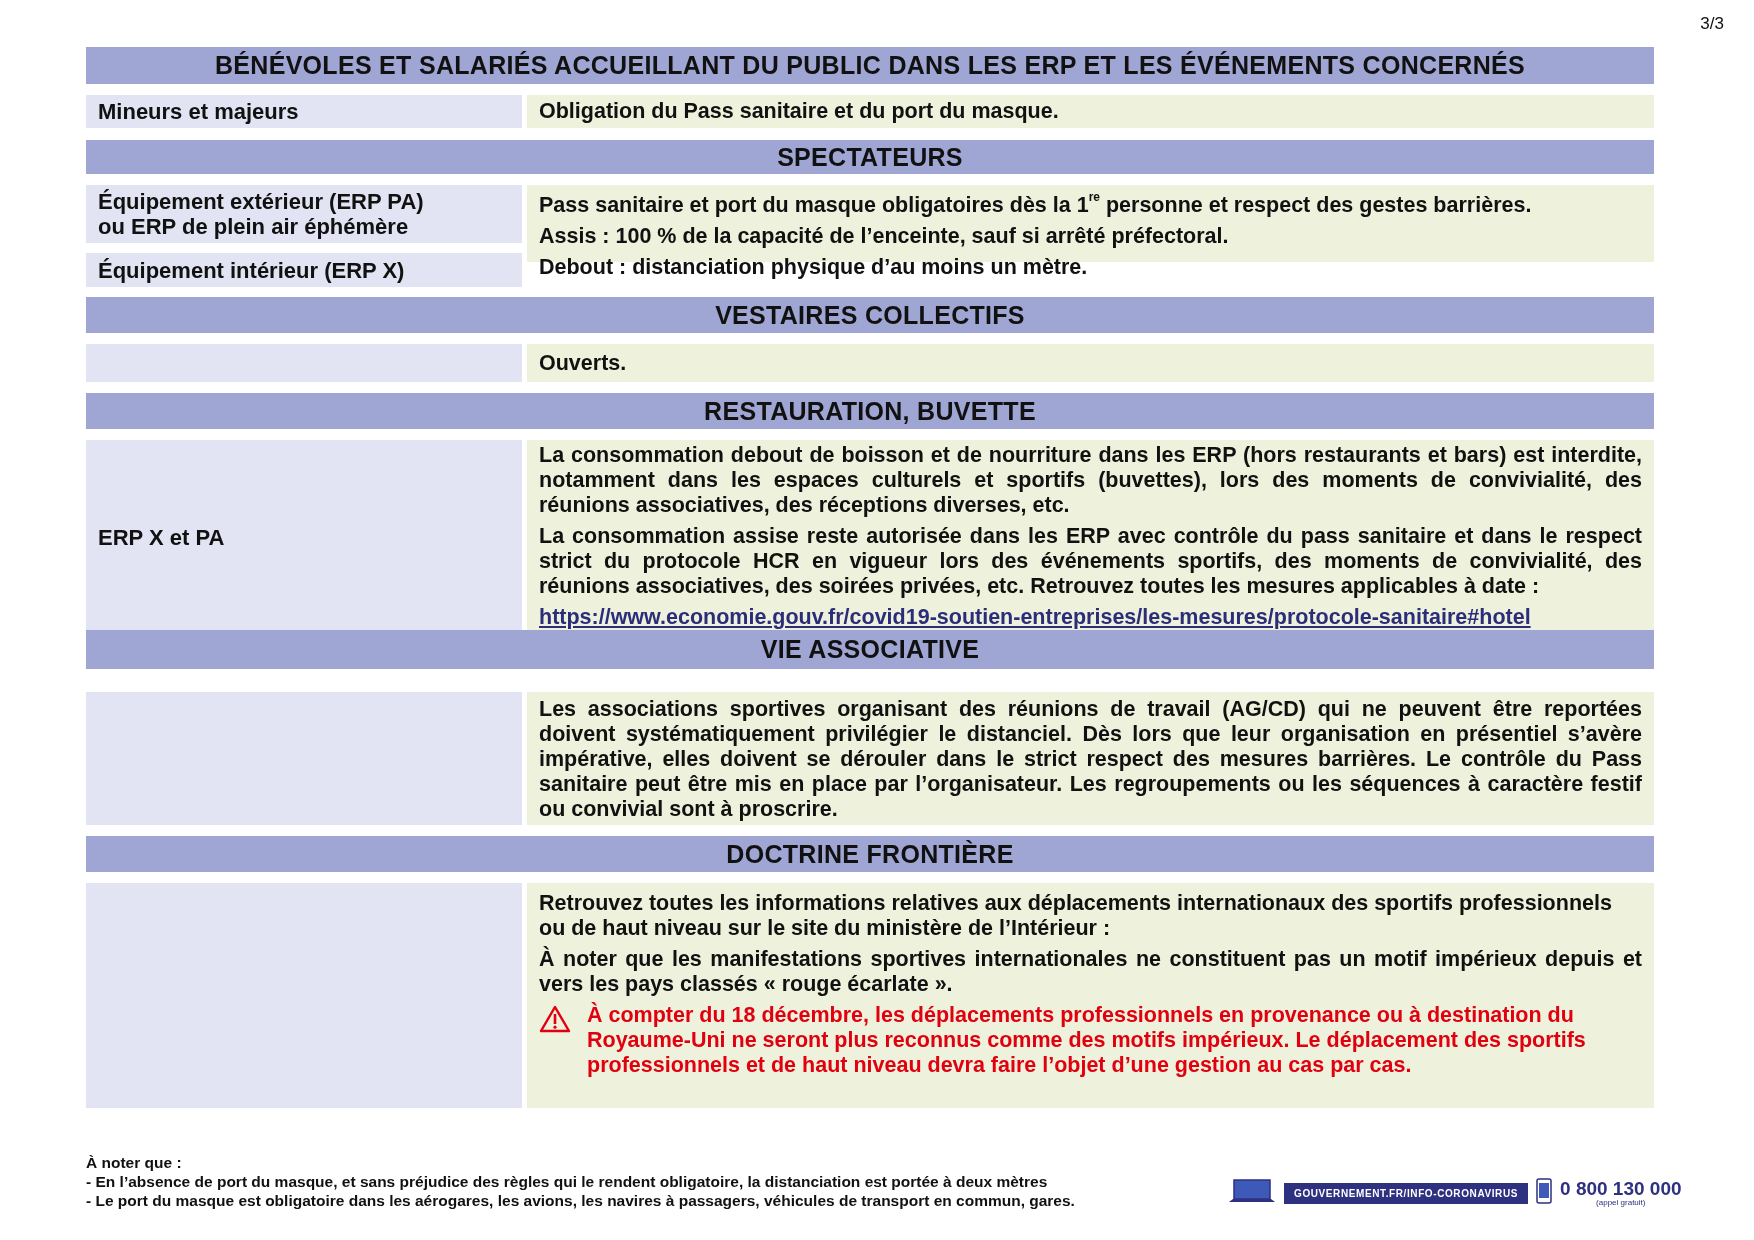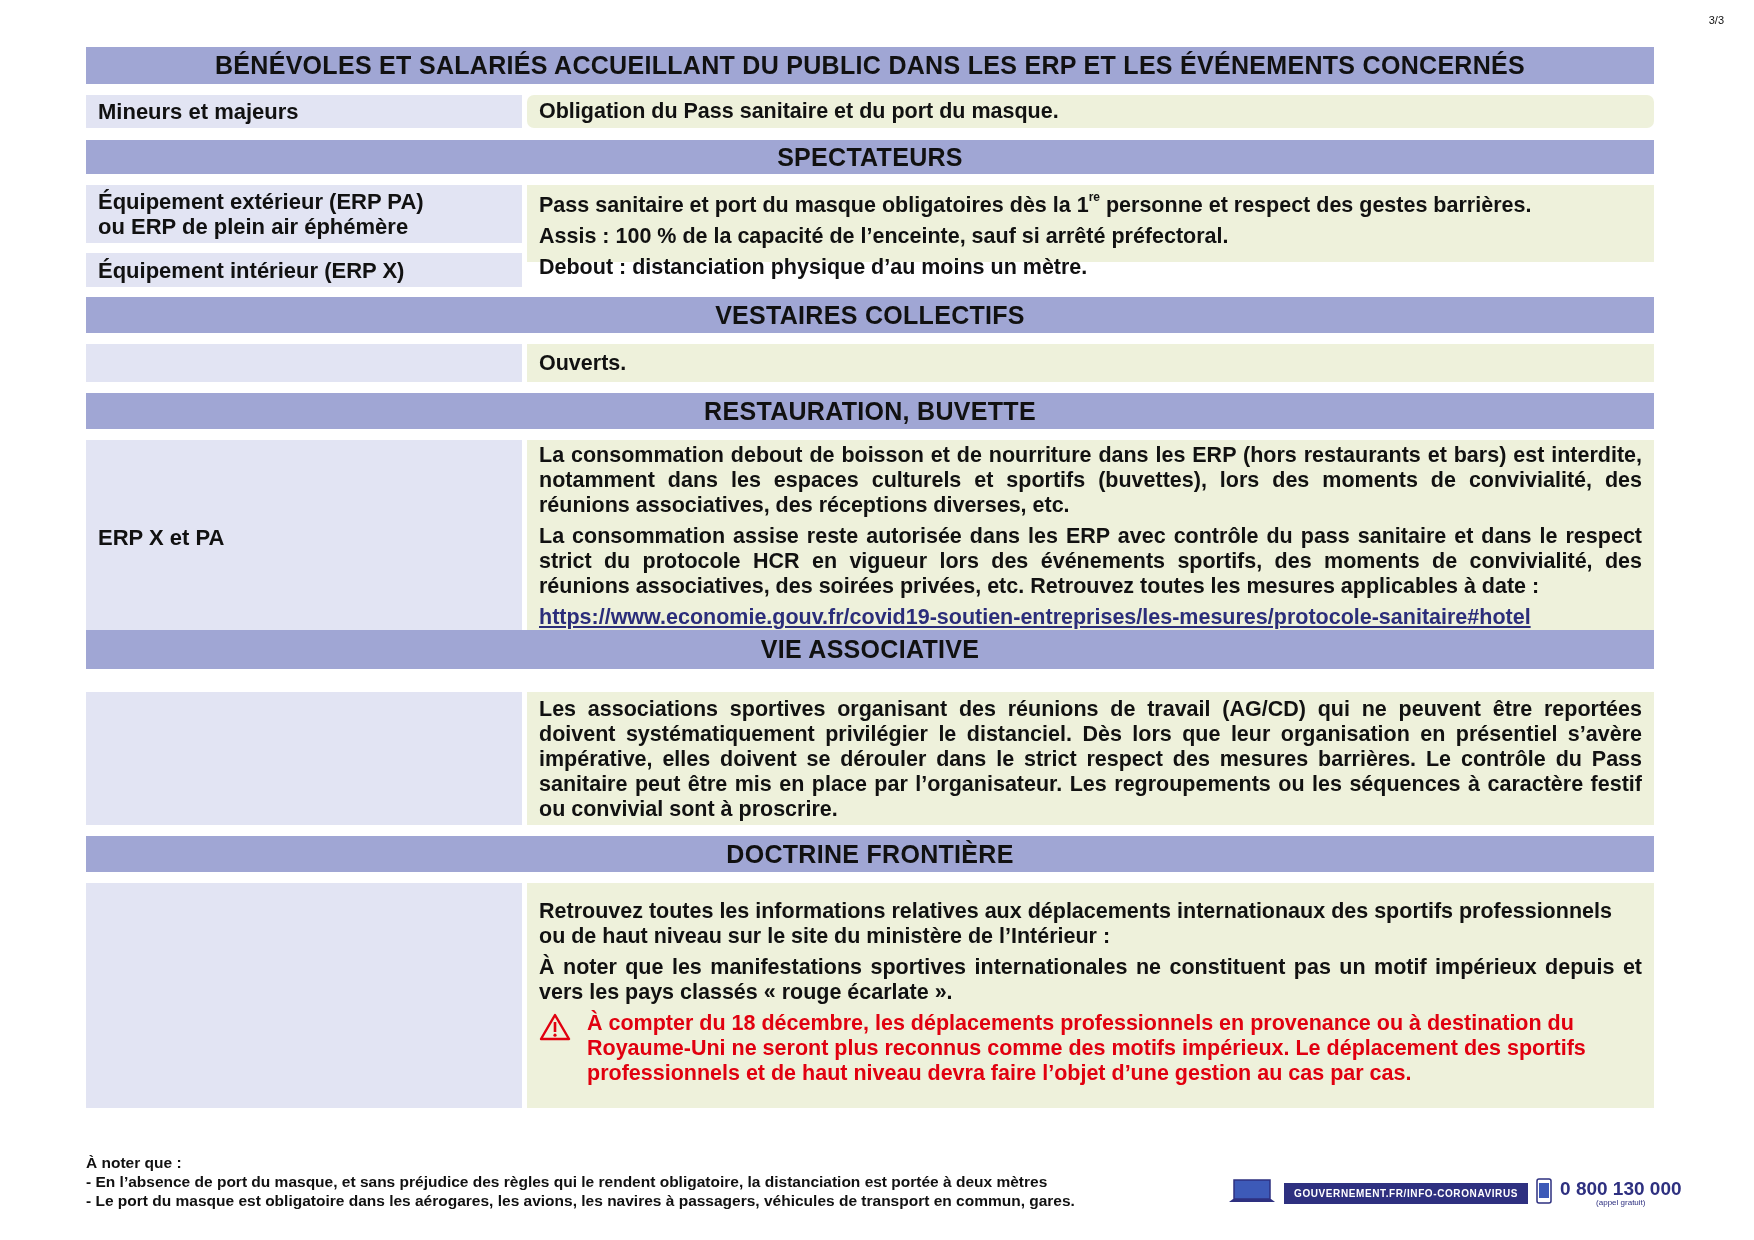--- a/index.html
+++ b/index.html
@@ -1,18 +1,18 @@
 <!DOCTYPE html>
 <html><head>
 <meta charset="utf-8">
 <style>
   * { box-sizing: border-box; margin: 0; padding: 0; }
   html, body { width: 1754px; height: 1240px; background: #ffffff; overflow: hidden; }
   body { position: relative; font-family: "Liberation Sans", "DejaVu Sans", sans-serif; color: #111111; }
-  .page-num { position: absolute; top: 14px; right: 30px; font-size: 11px; color: #111; }
+  .page-num { position: absolute; top: 14px; right: 30px; font-size: 17px; color: #111; }
   .band {
     position: absolute; left: 86px; width: 1568px; background: #a0a6d4;
     font-weight: bold; font-size: 25px; text-align: center; letter-spacing: 0.3px;
     display: flex; align-items: center; justify-content: center; color: #111;
   }
   .cell-left {
     position: absolute; left: 86px; width: 436px; background: #e2e4f3;
     font-weight: bold; font-size: 22px; padding: 0 12px; display: flex; align-items: center; line-height: 25px;
   }
   .cell-right {
@@ -32,21 +32,21 @@
   .phone-num { color: #2e3080; font-weight: bold; font-size: 19px; line-height: 18px; text-align: center; }
   .phone-sub { color: #2e3080; font-size: 8px; text-align: center; }
 </style>
 </head>
 <body>
 
 <div class="page-num">3/3</div>
 
 <div class="band" style="top:47px;height:37px;">BÉNÉVOLES ET SALARIÉS ACCUEILLANT DU PUBLIC DANS LES ERP ET LES ÉVÉNEMENTS CONCERNÉS</div>
 <div class="cell-left" style="top:95px;height:33px;">Mineurs et majeurs</div>
-<div class="cell-right center" style="top:95px;height:33px;border-radius:7px;">
+<div class="cell-right center" style="top:95px;height:33px;">
   <span>Obligation du Pass sanitaire et du port du masque.</span>
 </div>
 
 <div class="band" style="top:140px;height:34px;">SPECTATEURS</div>
 <div class="cell-left" style="top:185px;height:58px;flex-direction:column;align-items:flex-start;justify-content:center;">
   <span>Équipement extérieur (ERP PA)</span>
   <span>ou ERP de plein air éphémère</span>
 </div>
 <div class="cell-left" style="top:253px;height:34px;">Équipement intérieur (ERP X)</div>
 <div class="cell-right" style="top:185px;height:77px;padding-top:5px;line-height:31px;">
@@ -70,21 +70,21 @@
 </div>
 
 <div class="band" style="top:630px;height:39px;">VIE ASSOCIATIVE</div>
 <div class="cell-left" style="top:692px;height:133px;"></div>
 <div class="cell-right" style="top:692px;height:133px;padding-top:5px;">
   <div class="para">Les associations sportives organisant des réunions de travail (AG/CD) qui ne peuvent être reportées doivent systématiquement privilégier le distanciel. Dès lors que leur organisation en présentiel s’avère impérative, elles doivent se dérouler dans le strict respect des mesures barrières. Le contrôle du Pass sanitaire peut être mis en place par l’organisateur. Les regroupements ou les séquences à caractère festif ou convivial sont à proscrire.</div>
 </div>
 
 <div class="band" style="top:836px;height:36px;">DOCTRINE FRONTIÈRE</div>
 <div class="cell-left" style="top:883px;height:225px;"></div>
-<div class="cell-right" style="top:883px;height:225px;padding-top:16px;">
+<div class="cell-right" style="top:883px;height:225px;padding-top:8px;">
   <div>Retrouvez toutes les informations relatives aux déplacements internationaux des sportifs professionnels ou de haut niveau sur le site du ministère de l’Intérieur :</div>
   <div class="para" style="margin-top:6px;">À noter que les manifestations sportives internationales ne constituent pas un motif impérieux depuis et vers les pays classés « rouge écarlate ».</div>
   <div class="warn">
     <span class="warn-icon">
       <svg width="32" height="28" viewBox="0 0 32 28">
           <path d="M16 2 L30 26 L2 26 Z" fill="none" stroke="#e1000f" stroke-width="2.4" stroke-linejoin="round"></path>
           <rect x="14.7" y="9" width="2.6" height="10" fill="#e1000f"></rect>
           <circle cx="16" cy="22.2" r="1.6" fill="#e1000f"></circle>
         </svg>
     </span>

